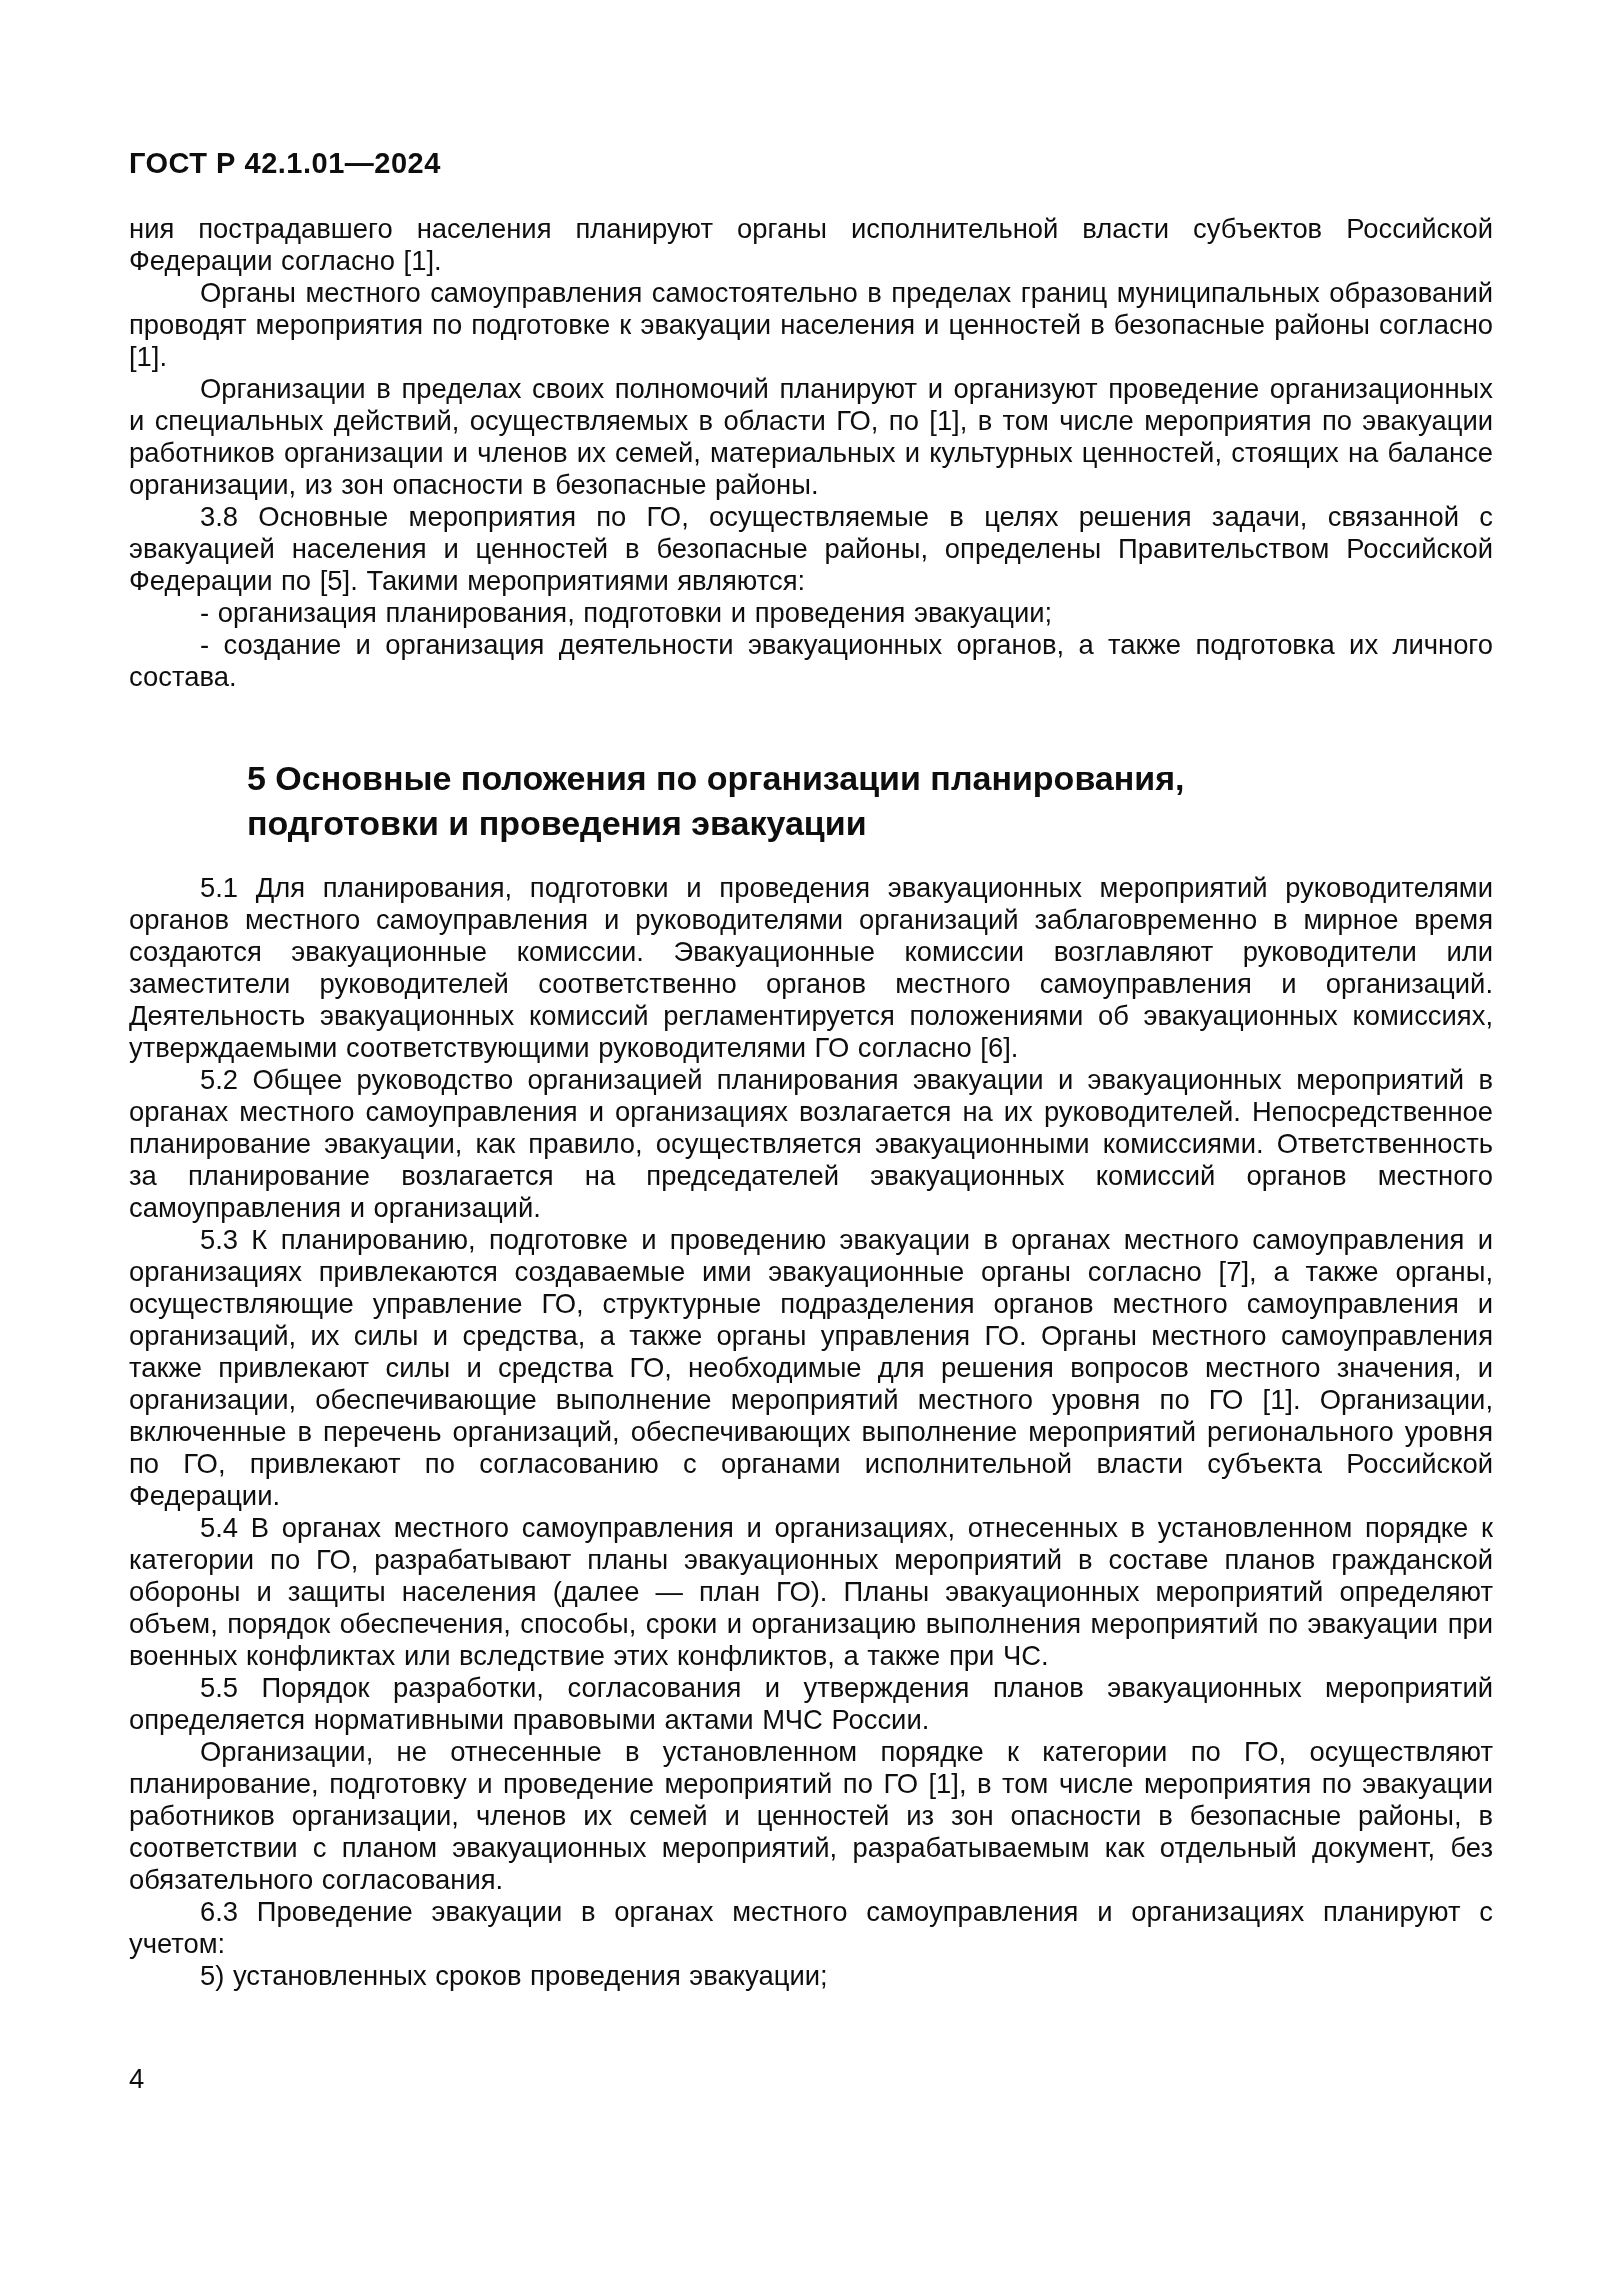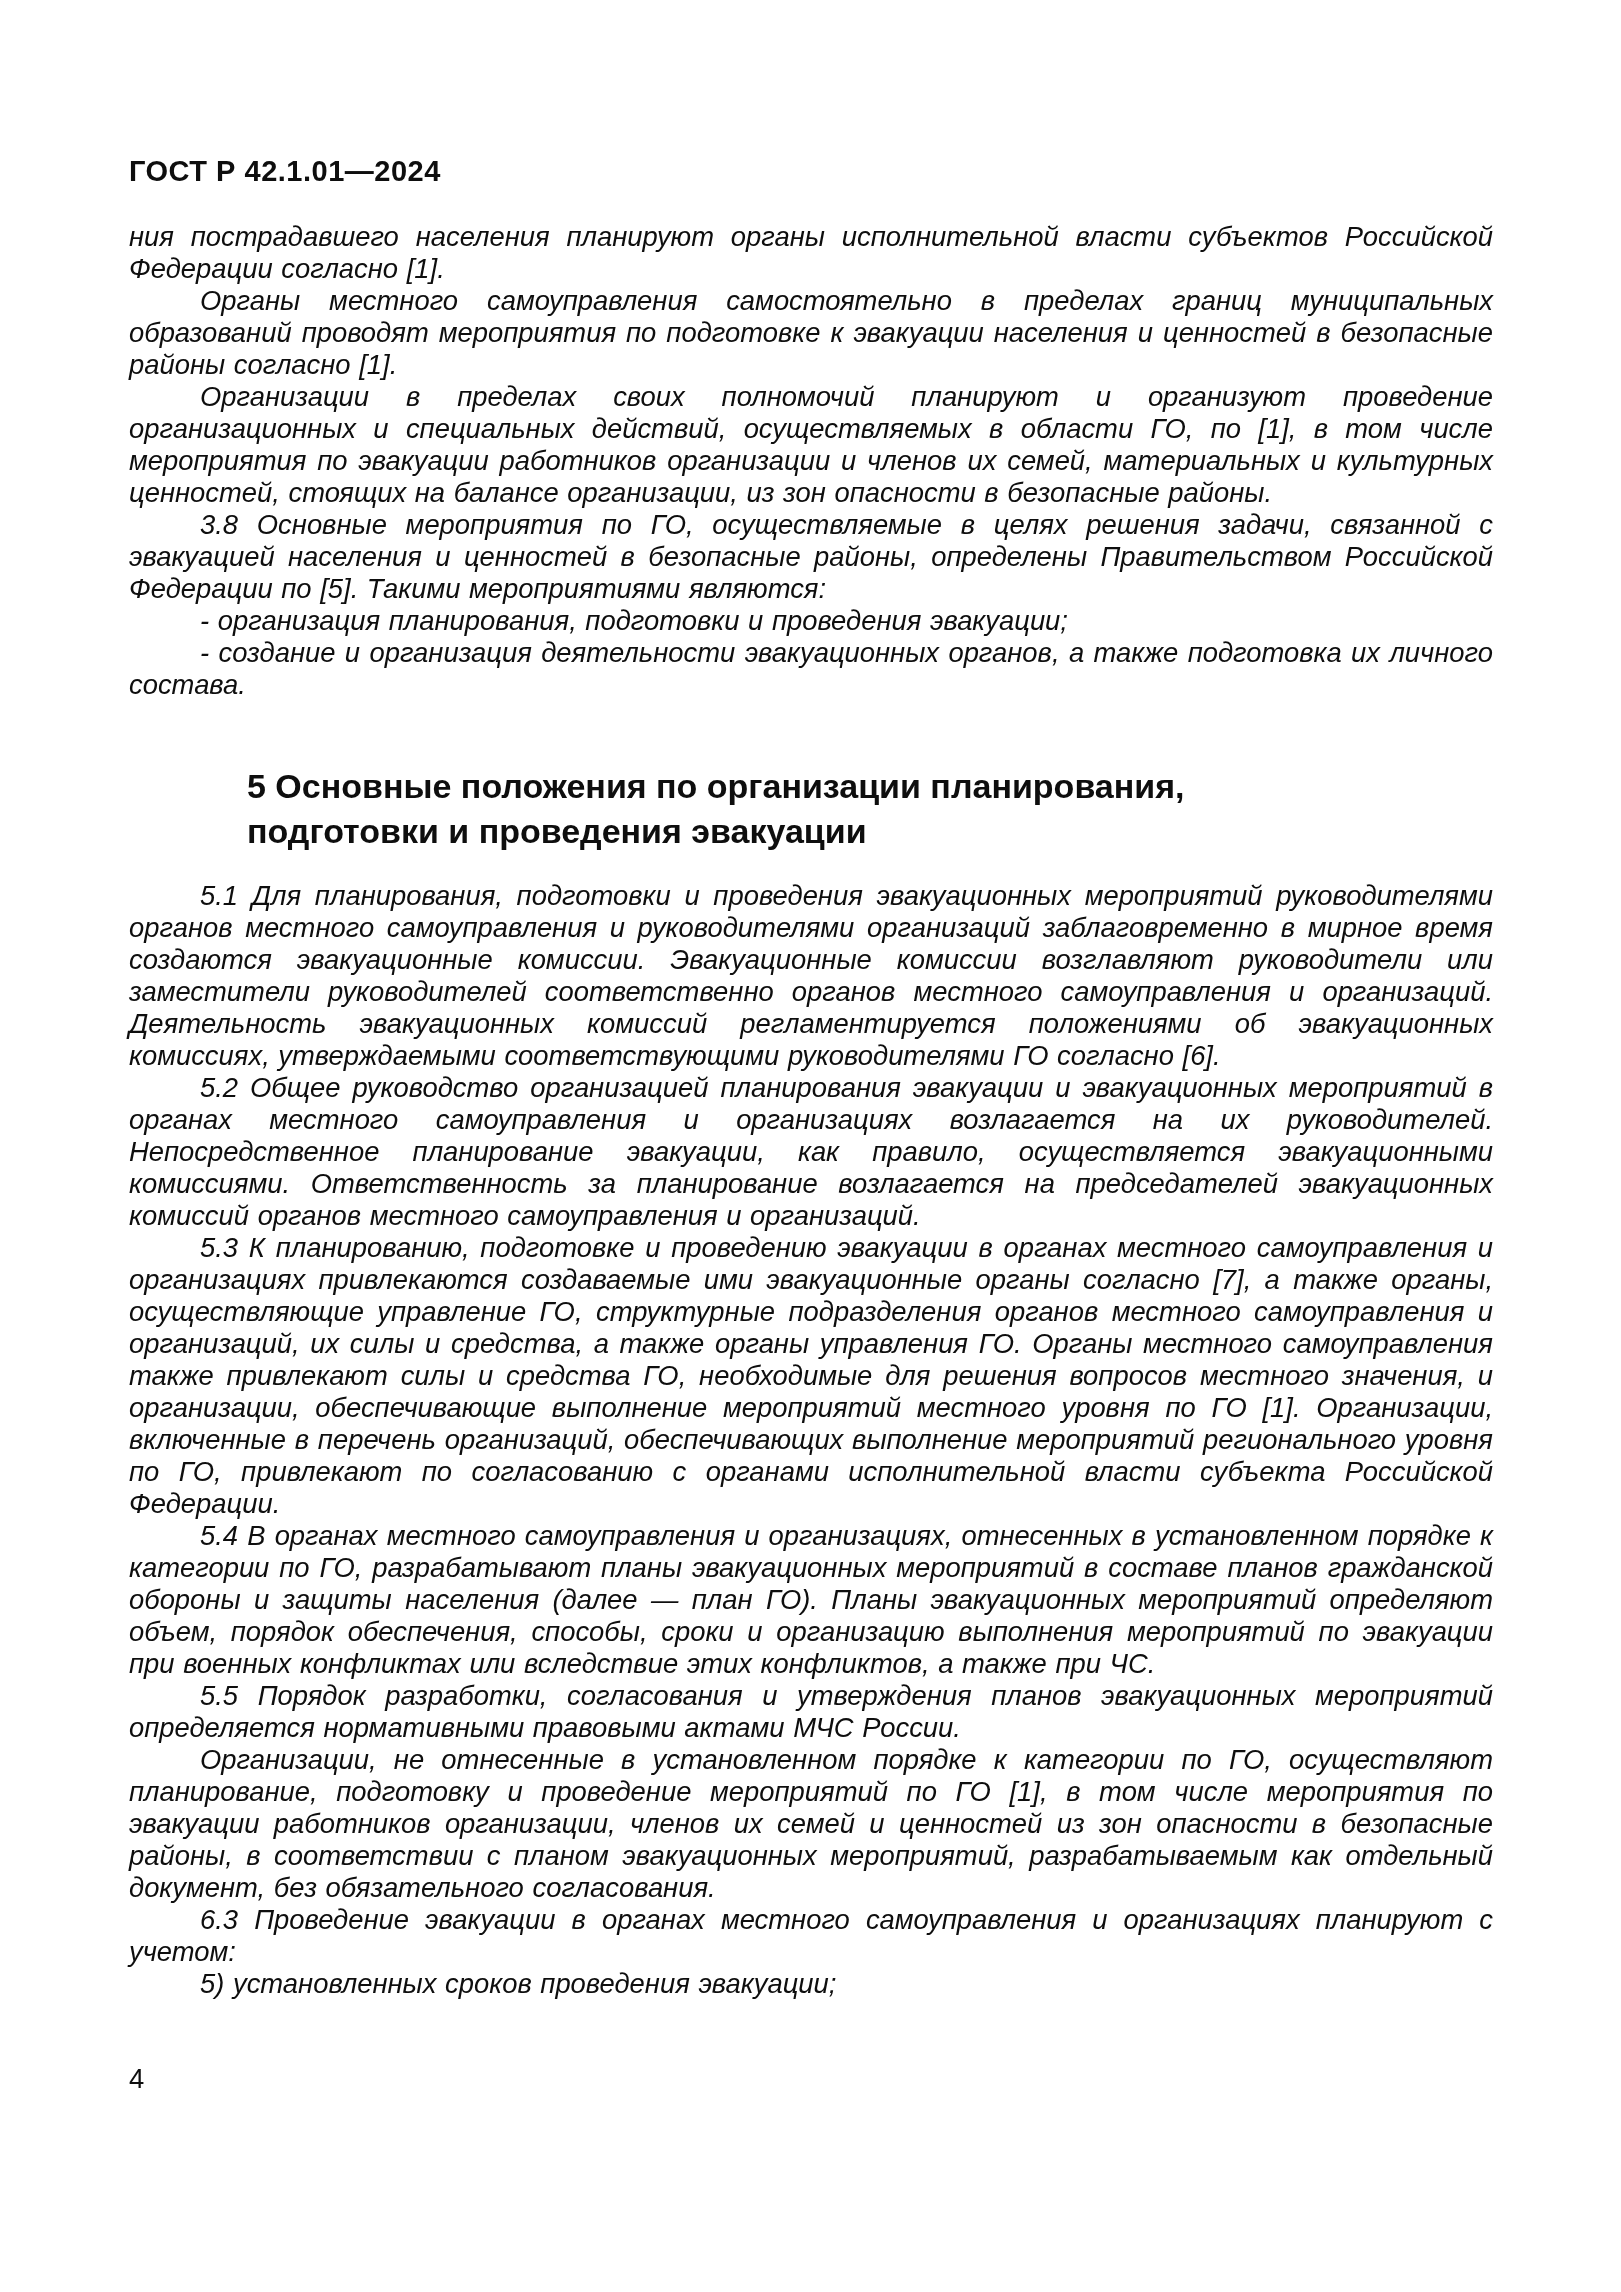--- a/index.html
+++ b/index.html
@@ -17,30 +17,29 @@
   .content {
     position: absolute;
     left: 129px; top: 147px;
     width: 1364px;
   }
   .doc-header {
     font-weight: bold;
     font-size: 29px;
     line-height: 33px;
     letter-spacing: 0.5px;
-    margin: 8px 0 33px 0;
+    margin: 0 0 33px 0;
   }
   .para {
     font-size: 27.4px;
     line-height: 32px;
     text-align: justify;
     text-indent: 71px;
     margin: 0;
     word-spacing: 1px;
-    font-style: italic;
   }
   .para.no-indent { text-indent: 0; }
   .section-heading {
     font-weight: bold;
     font-size: 34px;
     line-height: 45px;
     margin: 63px 0 25.5px 71px;
     text-align: left;
   }
   .section-heading .hline { display: block; margin-left: 47px; }

